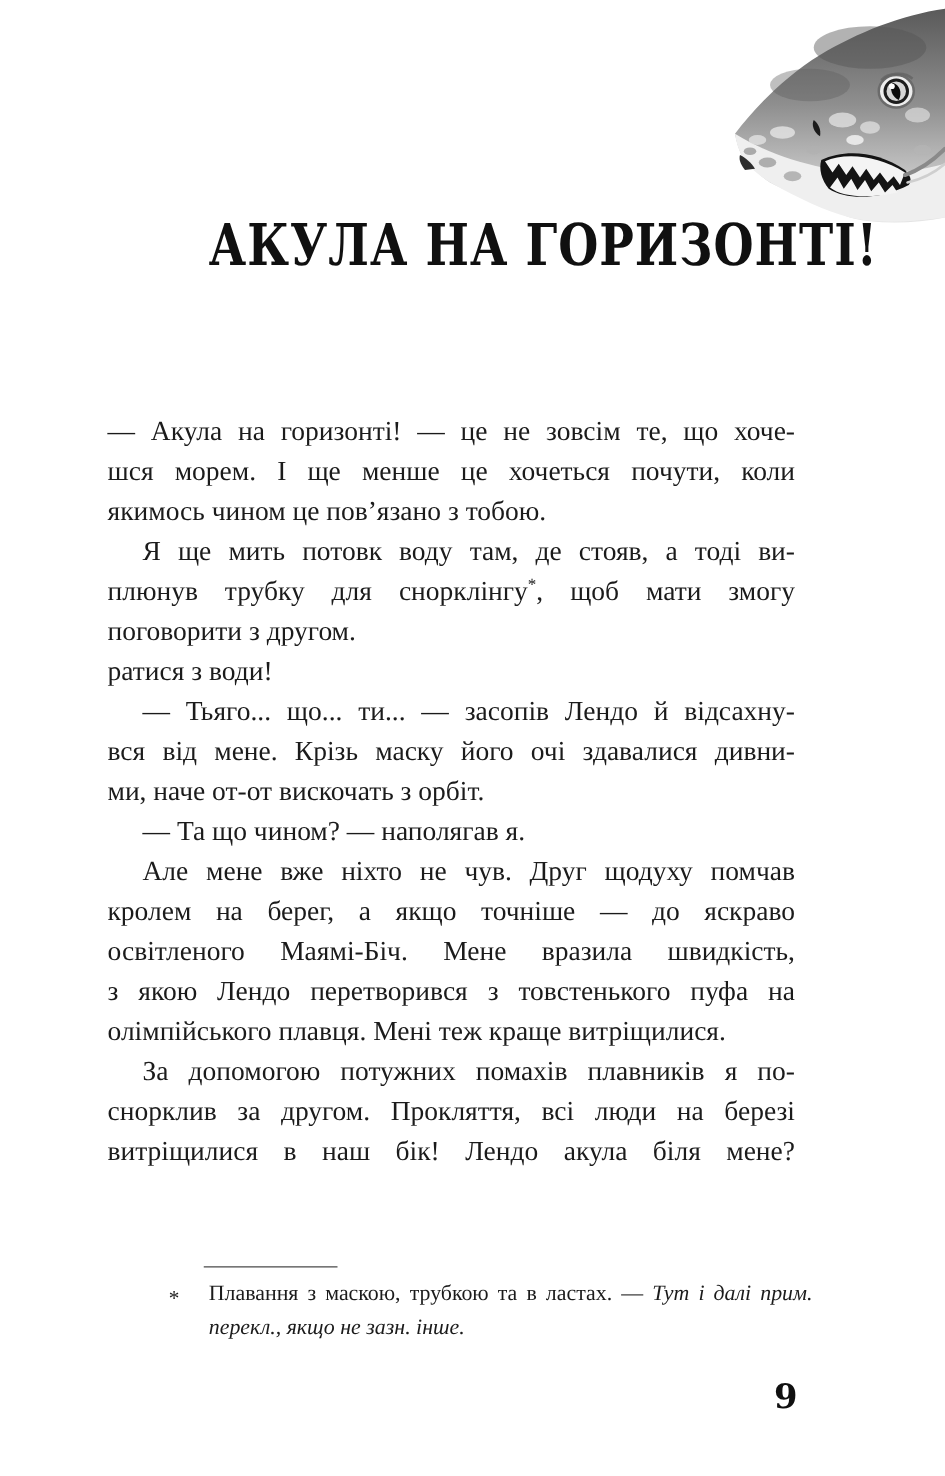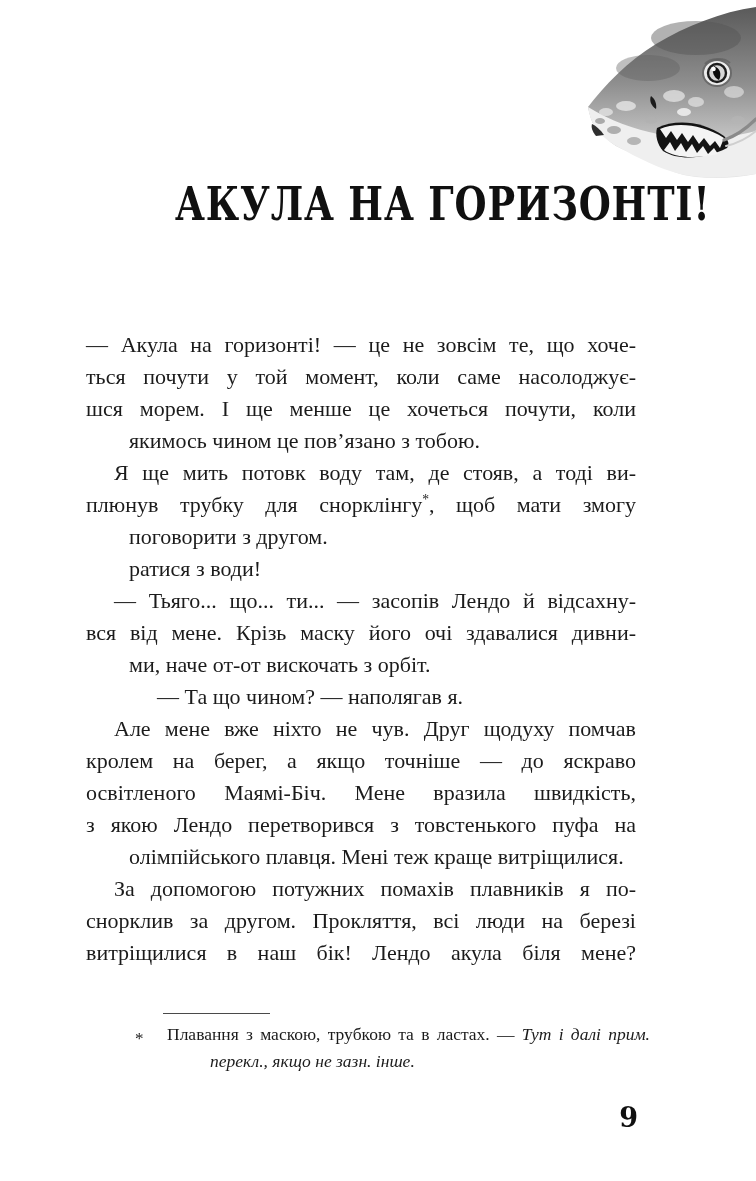--- a/index.html
+++ b/index.html
@@ -9,42 +9,42 @@
     margin:0 auto;
     background:#ffffff;
     color:#1b1b1b;
     font-family:"Liberation Serif", serif;
     overflow:hidden;
   }
 
   
   .title {
     position:absolute; left:100px; top:172px; width:550px;
-    margin:8px; text-align:right;
+    margin:0; text-align:right;
   }
   .title-text {
     display:inline-block;
     font-family:"DejaVu Serif", serif;
     font-weight:700;
     font-size:46px;
     line-height:1.05;
     letter-spacing:1px;
     white-space:nowrap;
     transform:scaleX(0.80);
     transform-origin:center;
     color:#101010;
   }
 
   
   .body {
     position:absolute; left:86px; top:329px; width:550px;
     font-size:22px; line-height:32px;
   }
   .line { text-align:justify; text-align-last:justify; }
-  .line.end { text-align-last:left;margin-left:43px; }
+  .line.end { text-align-last:left; }
   .line.first { text-indent:28px; }
   sup { font-size:0.62em; line-height:0; vertical-align:super; }
   .i { font-style:italic; }
 
   
   .footnote {
     position:absolute; left:100px; top:1013px; width:550px;
     font-size:17.5px; line-height:27px;
   }
   .fn-rule {
@@ -142,21 +142,20 @@
     <path d="M158,66 C164,68 166,74 163,80 C158,78 155,71 158,66 Z" fill="#0c0c0c"></path>
     <circle cx="157.5" cy="69" r="2.3" fill="#ffffff"></circle>
     <path d="M149,64 C154,58 168,57 174,63" fill="none" stroke="#5f5f5f" stroke-width="2" opacity="0.7"></path>
   </svg>
 
   <h1 class="title"><span class="title-text">АКУЛА НА ГОРИЗОНТІ!</span></h1>
 
   <div class="body" id="body">
       <div class="para">
         <div class="line full"><span>— Акула на горизонті! — це не зовсім те, що хоче-</span></div>
-        <div class="line full"><span>ться почути у той момент, коли саме насолоджує-</span></div>
         <div class="line full"><span>шся морем. І ще менше це хочеться почути, коли</span></div>
         <div class="line end"><span>якимось чином це пов’язано з тобою.</span></div>
       </div>
       <div class="para">
         <div class="line full first"><span>Я ще мить потовк воду там, де стояв, а тоді ви-</span></div>
         <div class="line full"><span>плюнув трубку для снорклінгу</span><sup>*</sup><span>, щоб мати змогу</span></div>
         <div class="line end"><span>поговорити з другом.</span></div>
       </div>
       <div class="para">
         <div class="line end"><span>ратися з води!</span></div>

